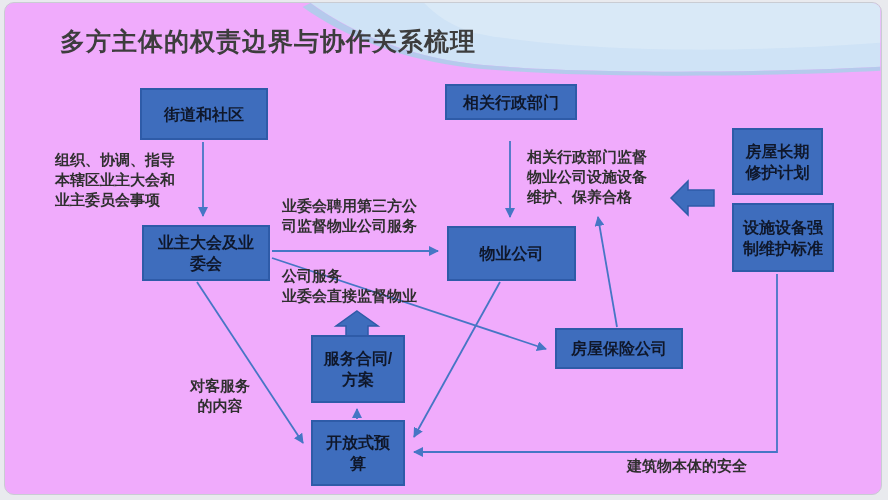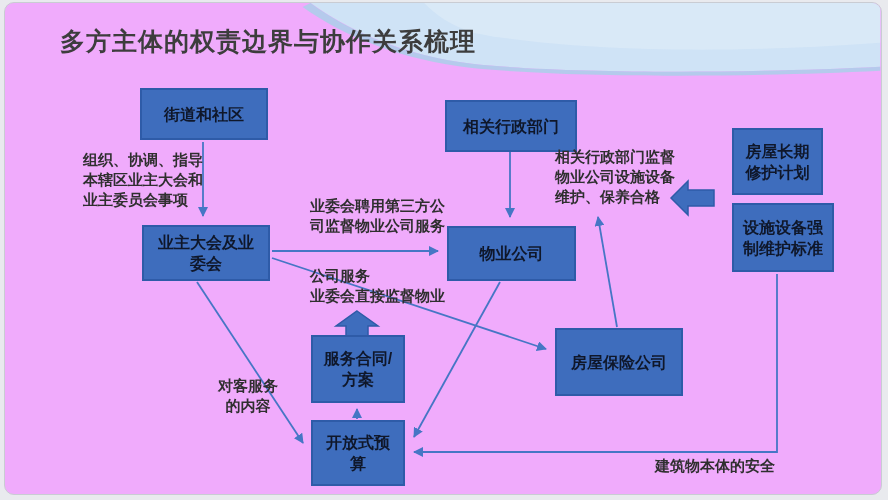--- a/index.html
+++ b/index.html
@@ -26,31 +26,31 @@
   .block-arrow{fill:var(--box-fill,#3e6dbd);stroke:var(--box-border,#2e5ba8);stroke-width:1.5;}
   .arrowhead-shape{fill:var(--connector,#4676c5);}
   .node{
     position:absolute;box-sizing:border-box;
     background:var(--box-fill,#3e6dbd);
     border:2px solid var(--box-border,#2e5ba8);
     color:#0f172a;font-weight:600;font-size:16px;line-height:21px;
     display:flex;align-items:center;justify-content:center;text-align:center;
   }
   .n-street{left:140px;top:88px;width:128px;height:52px;padding:0 10px;}
-  .n-admin{left:445px;top:100px;width:132px;height:52px;padding:0 10px;}
+  .n-admin{left:445px;top:84px;width:132px;height:36px;padding:0 10px;}
   .n-owners{left:142px;top:225px;width:128px;height:56px;padding:0 12px;}
   .n-property{left:447px;top:226px;width:129px;height:55px;padding:0 10px;}
-  .n-insurance{left:555px;top:328px;width:128px;height:68px;padding:0 0;text-align:right;}
+  .n-insurance{left:555px;top:328px;width:128px;height:41px;padding:0 0;text-align:right;}
   .n-contract{left:311px;top:335px;width:94px;height:68px;padding:0 8px;}
   .n-budget{left:311px;top:420px;width:94px;height:66px;padding:0 8px;}
   .n-repair{left:732px;top:128px;width:91px;height:67px;padding:0 6px;}
   .n-standard{left:732px;top:203px;width:102px;height:69px;padding:0 6px;}
   .annotation{
     position:absolute;color:#2f2f2f;font-weight:600;
-    font-size:15px;line-height:20px;white-space:nowrap;margin-left:28px;
+    font-size:15px;line-height:20px;white-space:nowrap;
   }
   .a-organize{left:55px;top:150px;}
   .a-supervise{left:527px;top:147px;}
   .a-hire{left:282px;top:196px;}
   .a-direct{left:282px;top:266px;}
   .a-customer{left:170px;top:376px;width:100px;text-align:center;}
   .a-safety{left:627px;top:456px;}
 </style>
 </head>
 <body>

